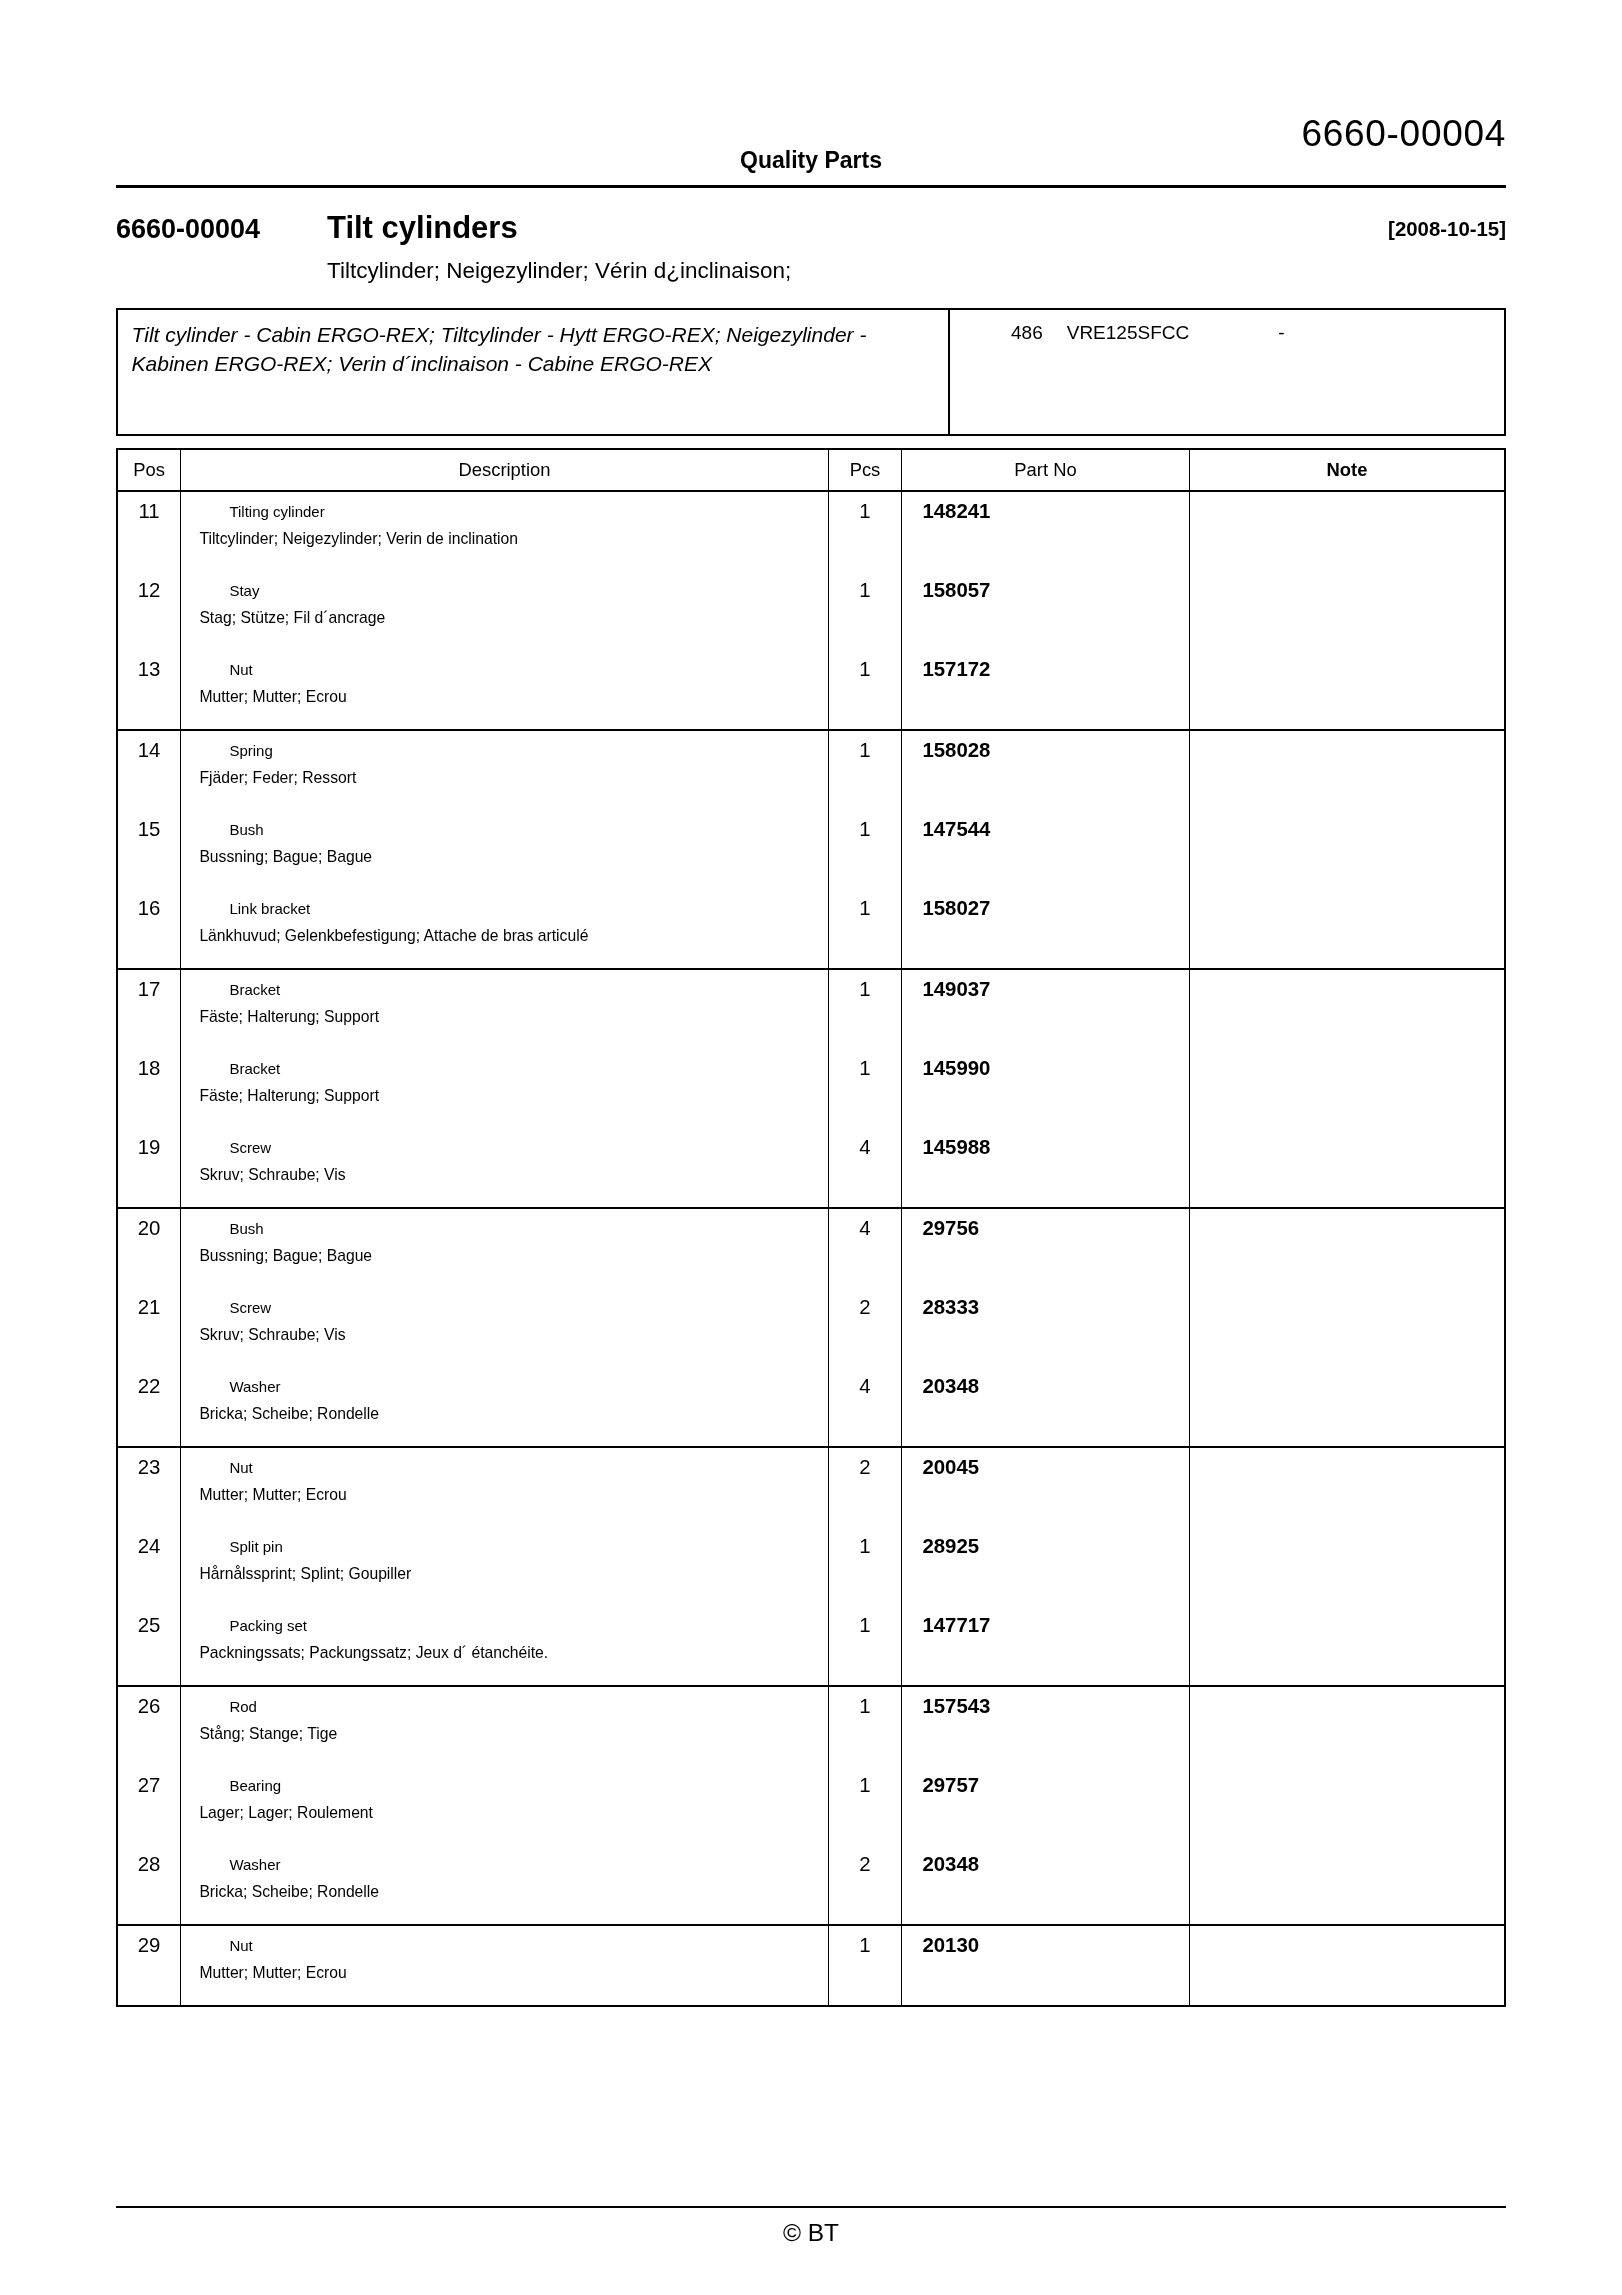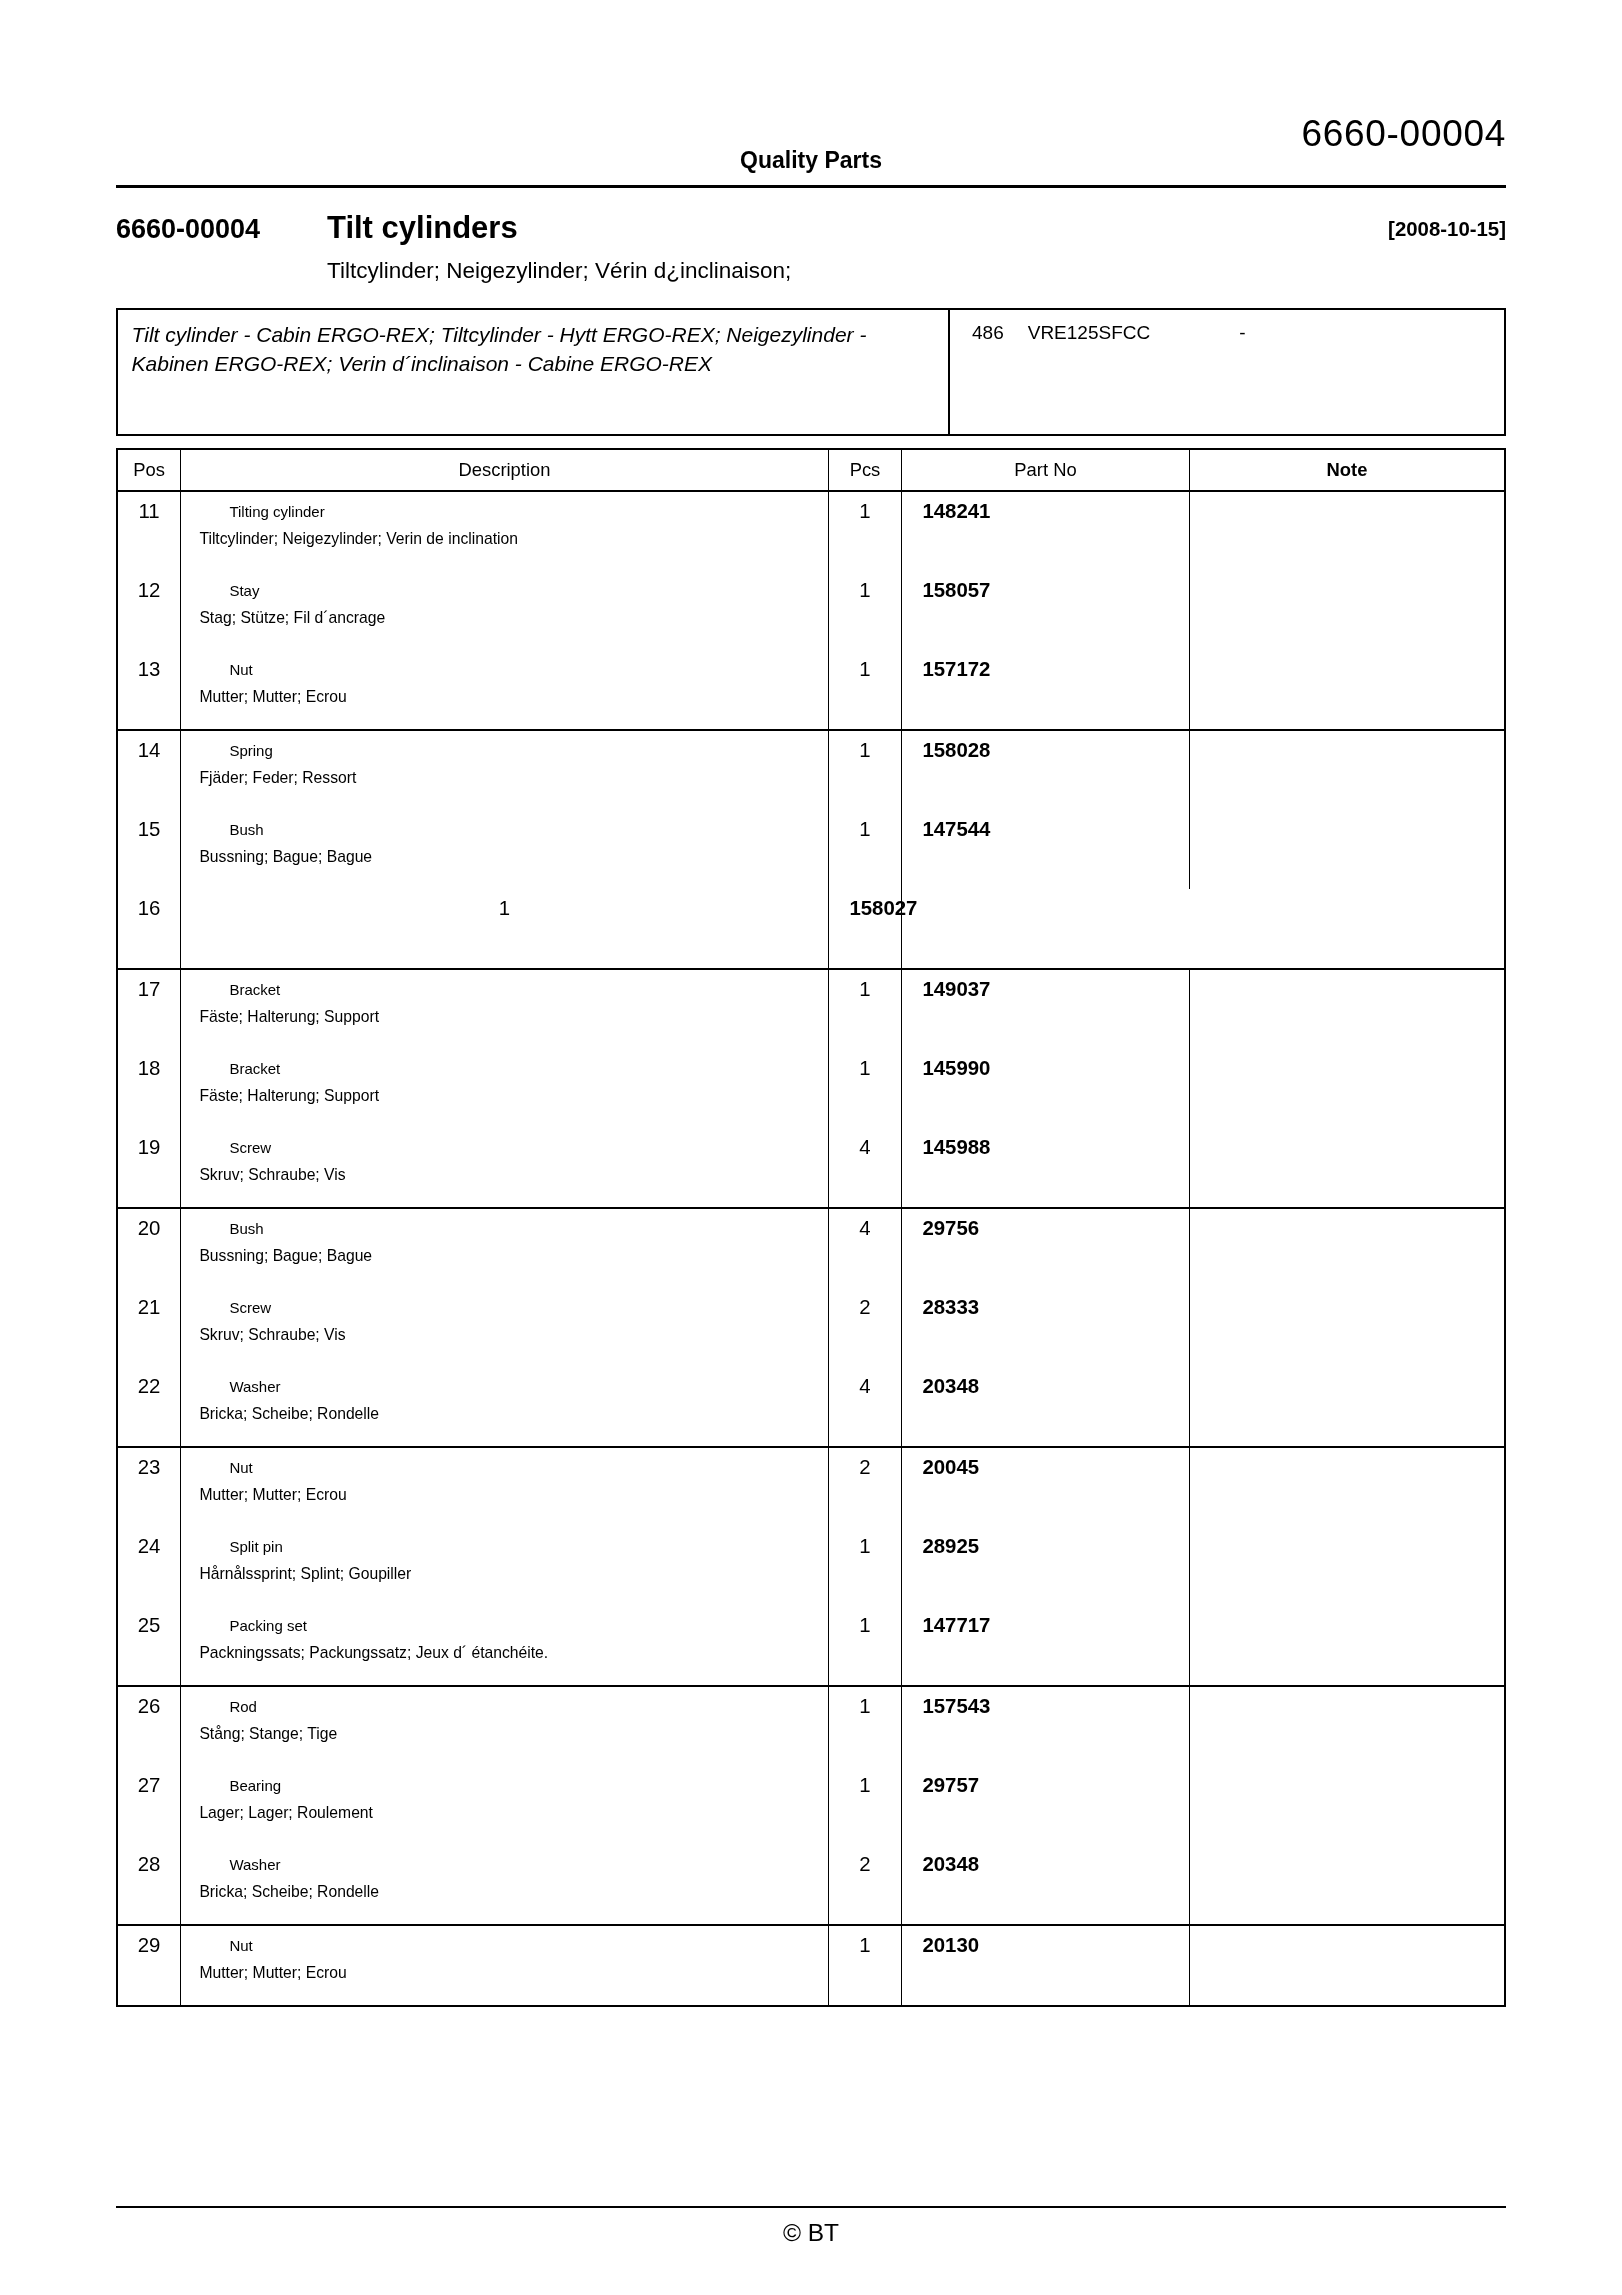--- a/index.html
+++ b/index.html
@@ -55,20 +55,21 @@
     font-size: 22.5px;
   }
 
   
   .model-box {
     position: absolute;
     top: 308px; left: 116px; width: 1390px; height: 128px;
     border: 2px solid #000;
     display: flex;
     box-sizing: border-box;
+    gap: 39px;
   }
   .model-desc {
     width: 832px; box-sizing: border-box;
     border-right: 2px solid #000;
     padding: 9.5px 16.4px 0 13.6px;
     font-style: italic;
     font-size: 21px;
     line-height: 29px;
   }
   .model-right {
@@ -222,20 +223,24 @@
       <div class="dname">Bush</div>
       <div class="dsub">Bussning; Bague; Bague</div>
     </div>
     <div class="cell pcs">1</div>
     <div class="cell part">147544</div>
     <div class="cell note"></div>
   </div>
 
   <div class="trow">
     <div class="cell pos">16</div>
+    <div class="cell desc">
+      <div class="dname">Link bracket</div>
+      <div class="dsub">Länkhuvud; Gelenkbefestigung; Attache de bras articulé</div>
+    </div>
     <div class="cell pcs">1</div>
     <div class="cell part">158027</div>
     <div class="cell note"></div>
   </div>
 
   <div class="trow group-start">
     <div class="cell pos">17</div>
     <div class="cell desc">
       <div class="dname">Bracket</div>
       <div class="dsub">Fäste; Halterung; Support</div>

